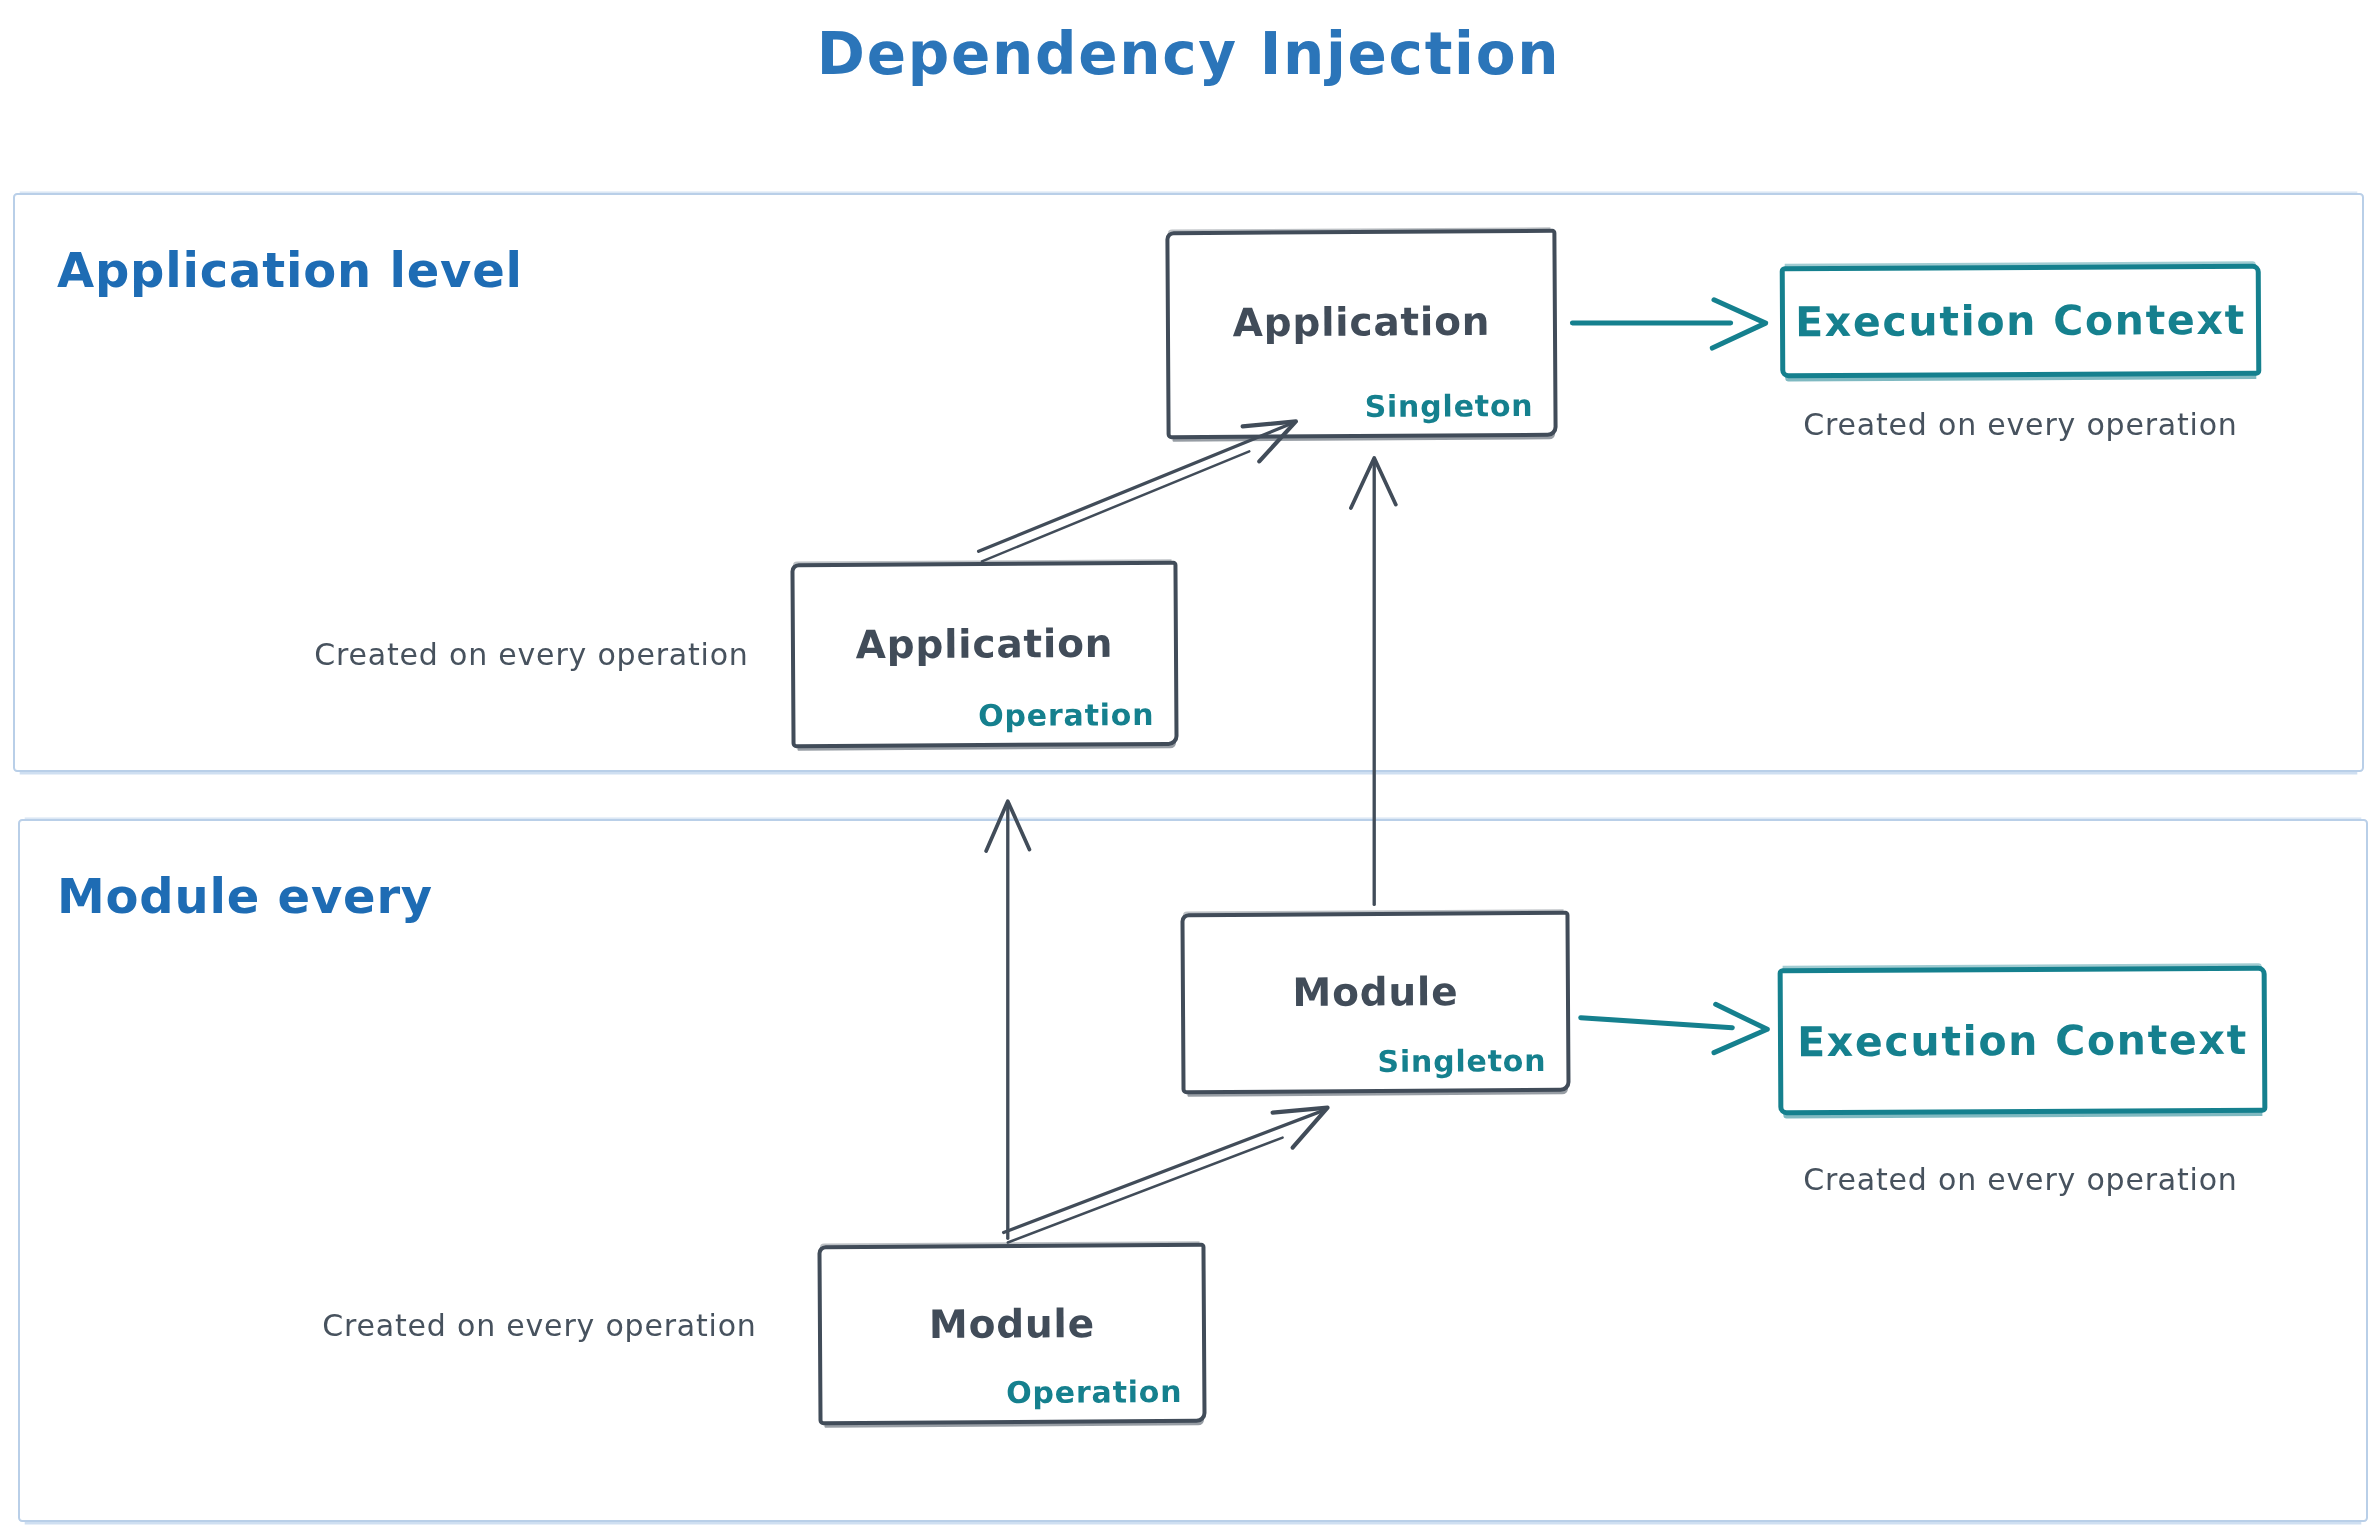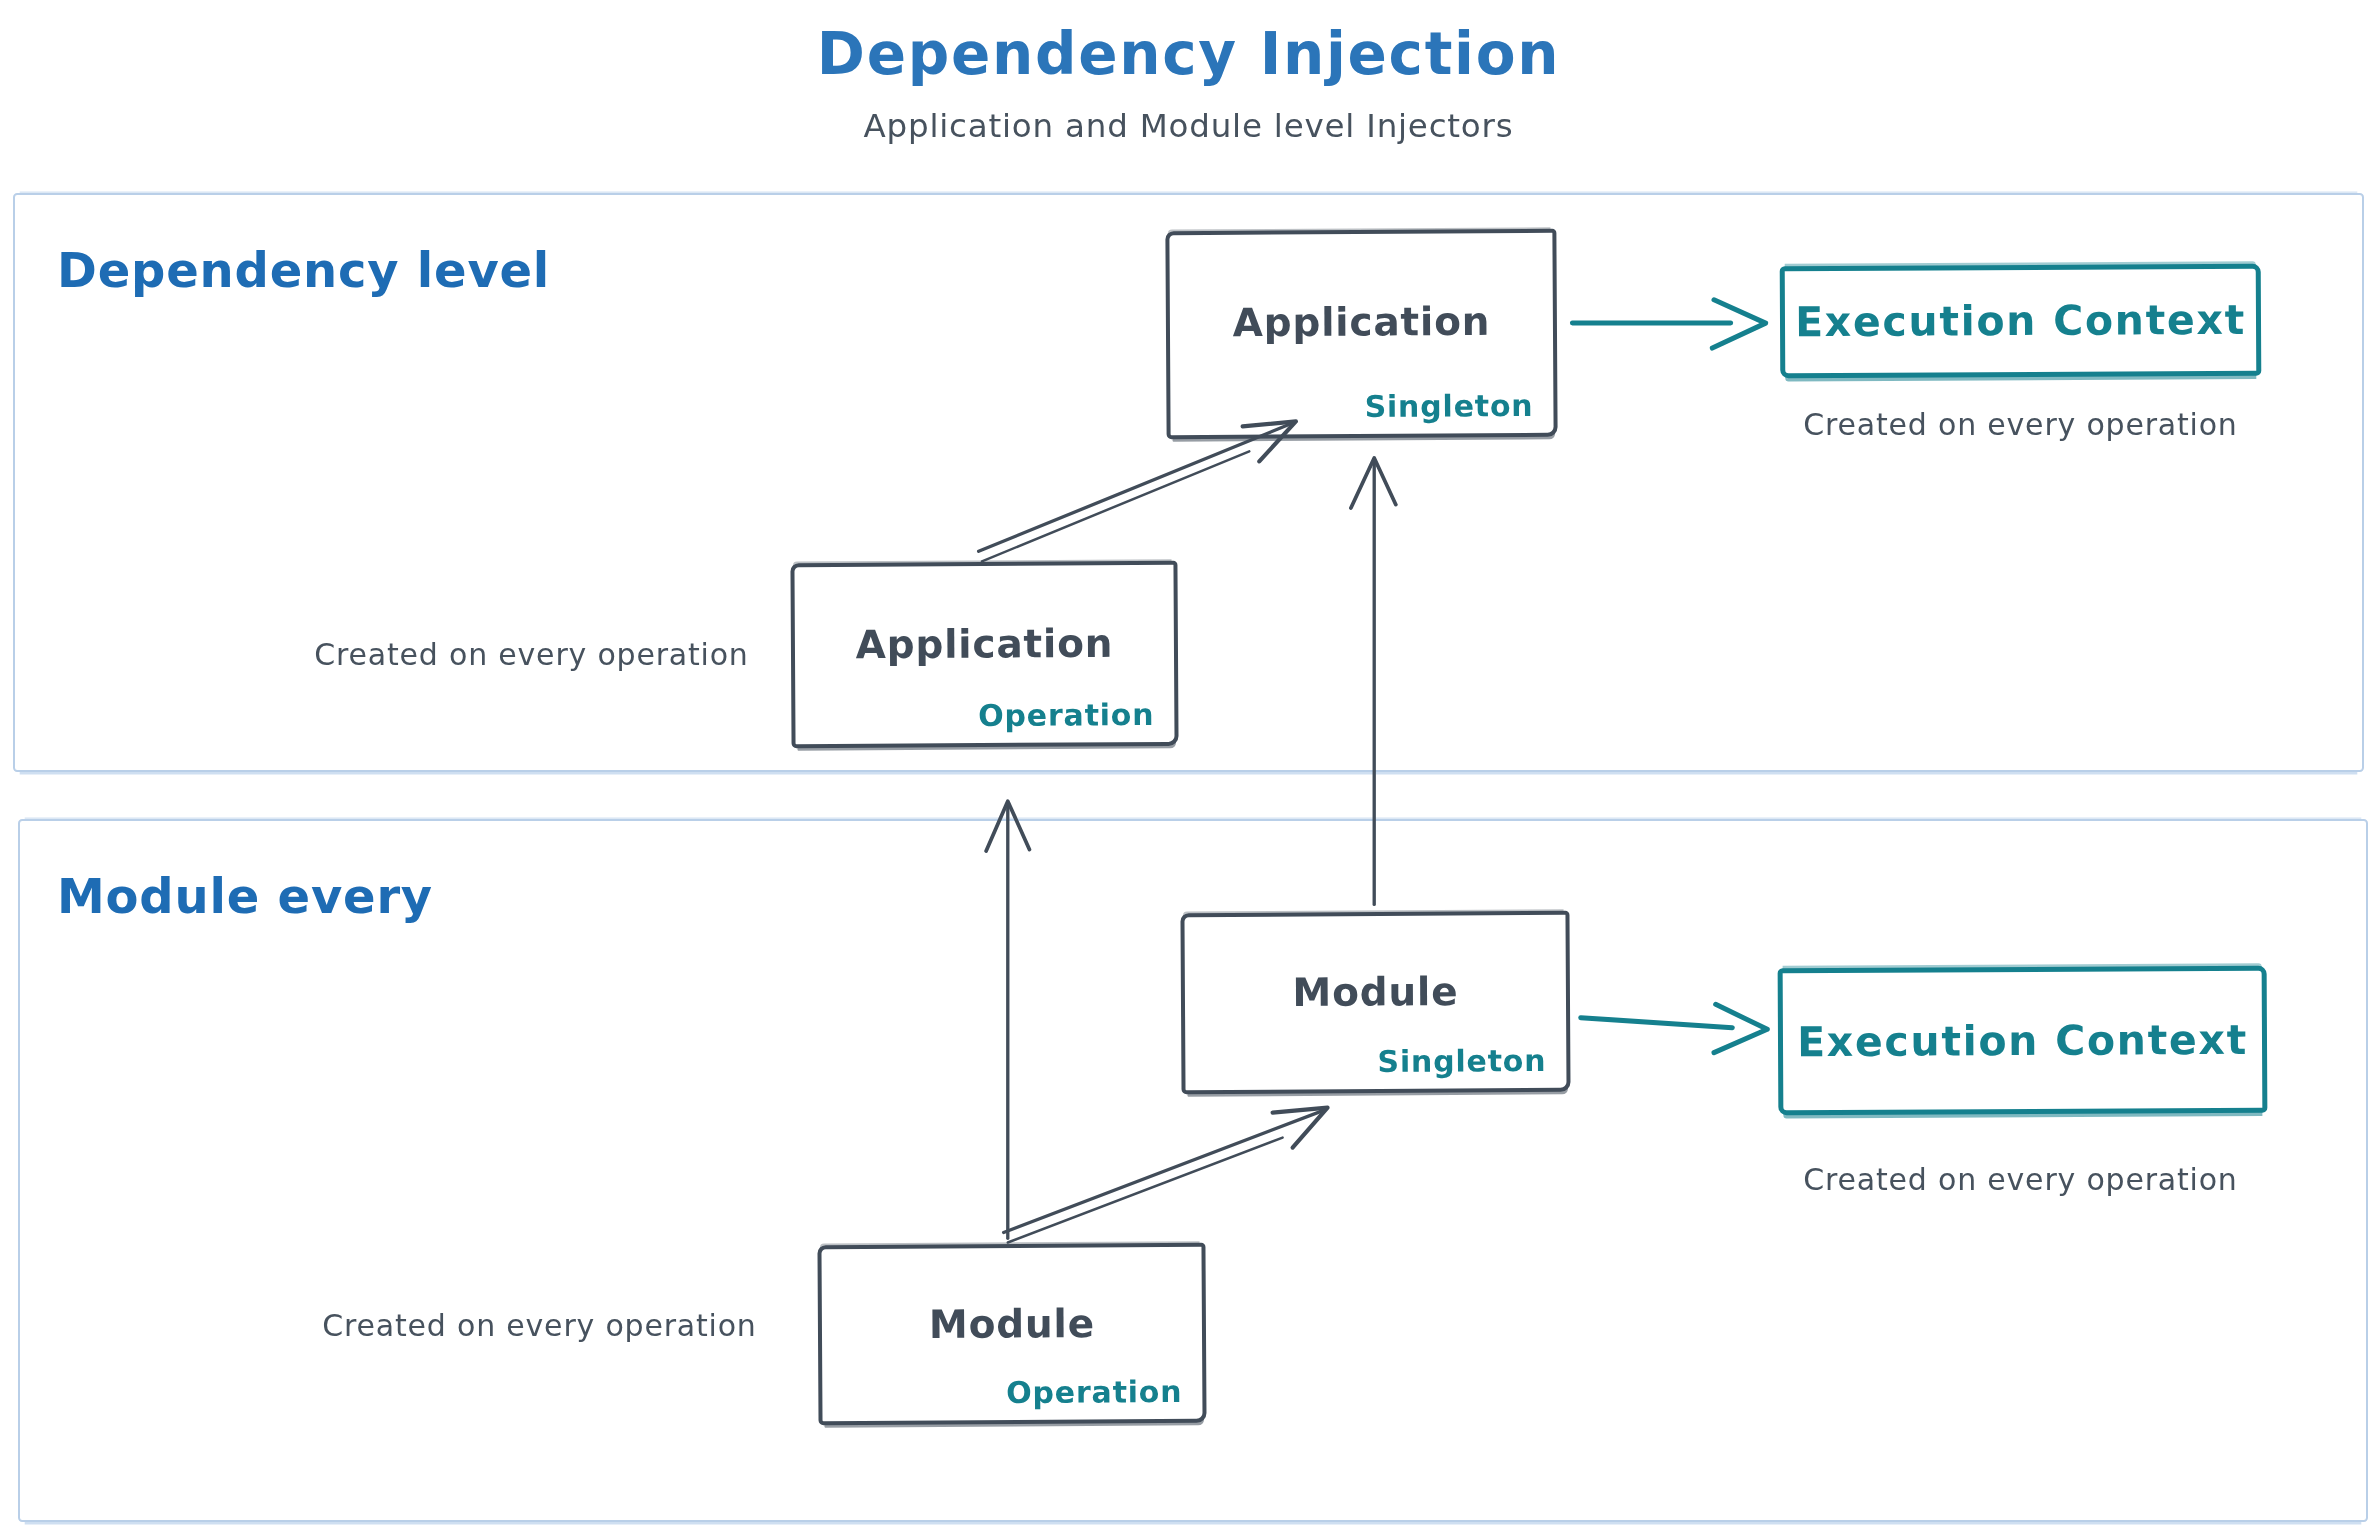--- a/index.html
+++ b/index.html
@@ -102,24 +102,23 @@
     height: 1534px;
     pointer-events: none;
   }
 </style>
 </head>
 <body>
 
 <div class="canvas">
 
   <div class="title">Dependency Injection</div>
-  <div class="subtitle">Application and Module level Injectors</div>
 
   <div class="level-container" style="left:12.5px; top:193px; width:2347px; height:575px;"></div>
-  <div class="level-label" style="left:57px; top:242px;">Dependency level</div>
+  <div class="level-label" style="left:57px; top:242px;">Application level</div>
 
   <div class="level-container" style="left:18.3px; top:819px; width:2346px; height:699px;"></div>
   <div class="level-label" style="left:57px; top:868px;">Module every</div>
 
   <div class="node" style="left:1166px; top:230px; width:383px; height:200px;">
     <div class="node-title">Application</div>
     <div class="node-badge">Singleton</div>
   </div>
 
   <div class="exec-box" style="left:1780px; top:265px; width:471px; height:102px;">

